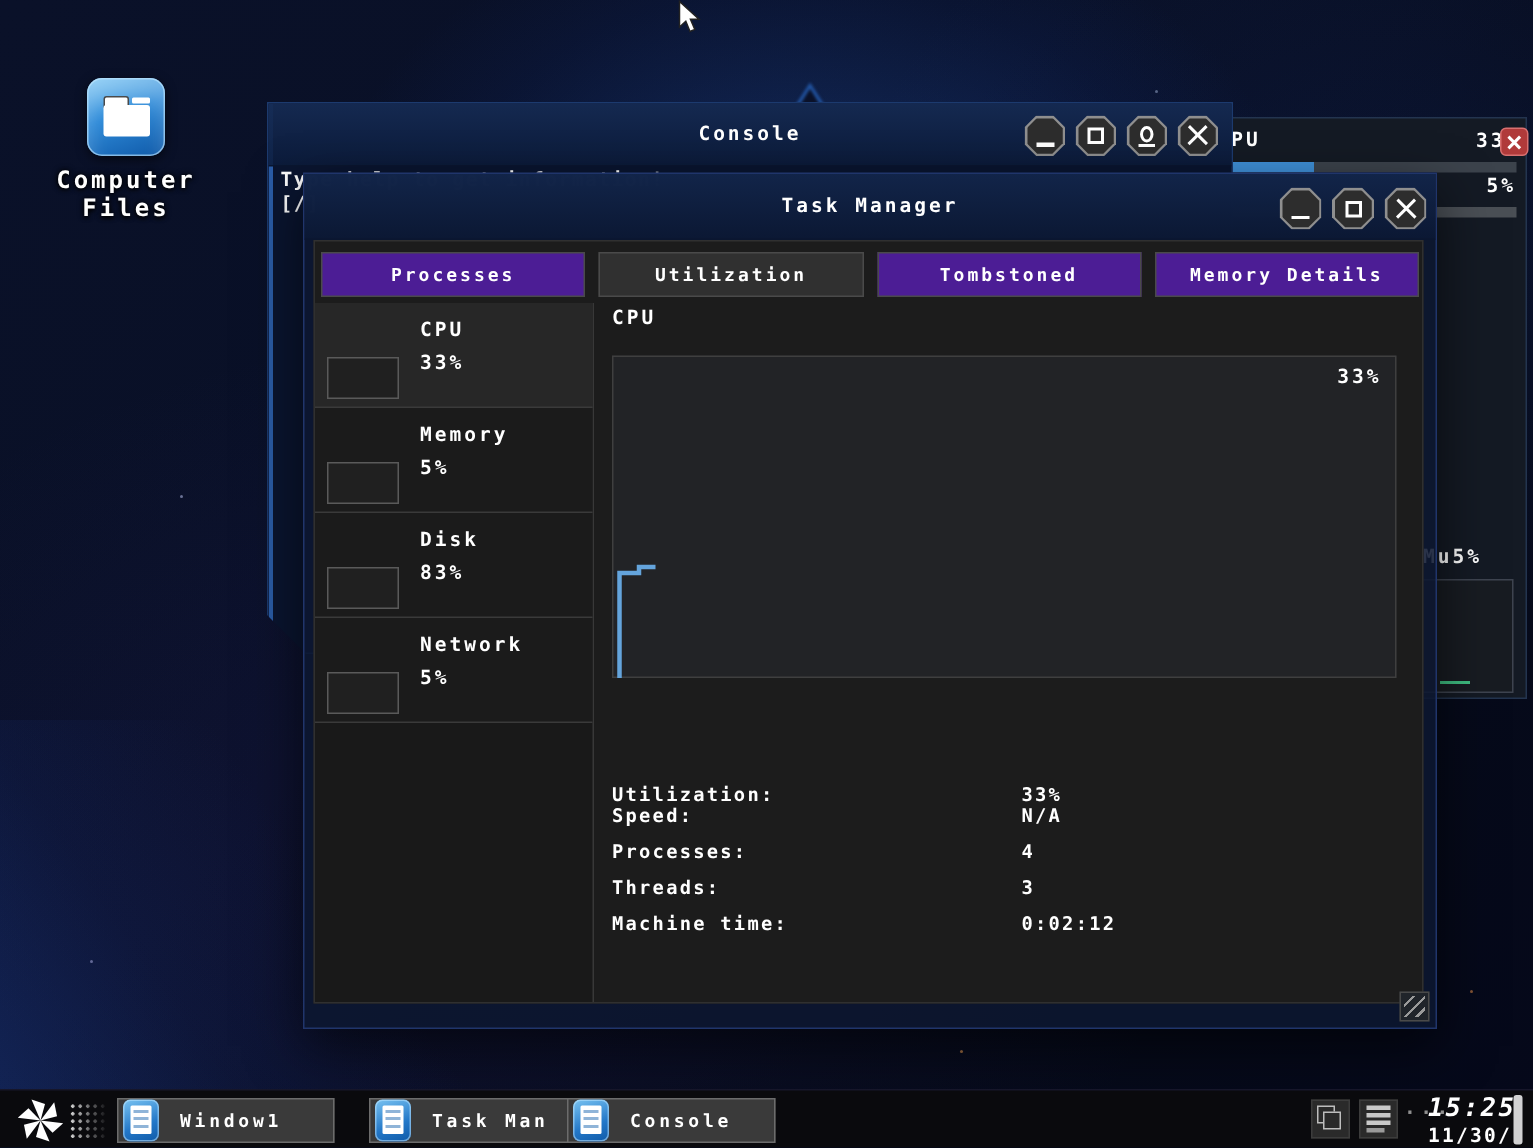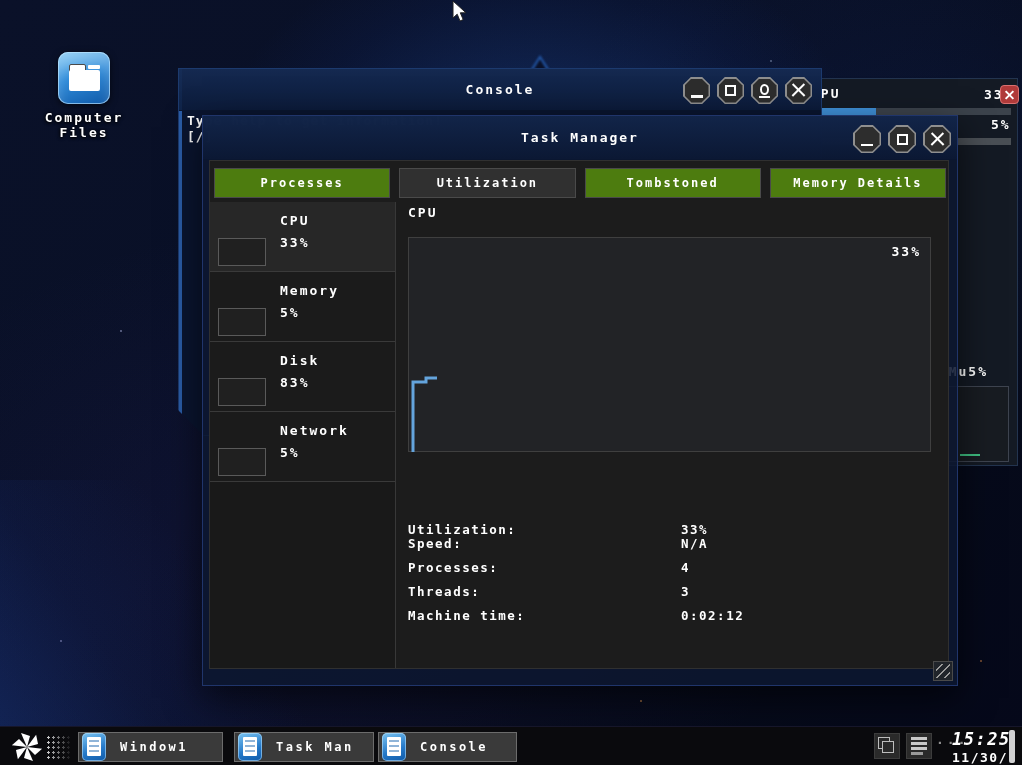--- a/index.html
+++ b/index.html
@@ -30,21 +30,21 @@
   .ui-text { color:#fff; font-weight:bold; letter-spacing:2px; }
 
   
   .desk-icon { position:absolute; width:120px; text-align:center; }
   .folder-badge { width:52px; height:52px; margin:0 auto; border-radius:10px; position:relative;
     background:linear-gradient(160deg,#79c6f5 0%, #2e8ad8 45%, #0f59a8 100%);
     box-shadow: inset 0 0 0 1px rgba(190,230,255,.65), inset 0 14px 14px rgba(255,255,255,.25), 0 2px 7px rgba(0,0,0,.6); }
   .folder-badge .tab { position:absolute; left:11px; top:12px; width:17px; height:8px; background:#fff; border-radius:2px 2px 0 0; }
   .folder-badge .bodyp { position:absolute; left:11px; top:18px; width:31px; height:21px; background:#fff; border-radius:2px; }
   .folder-badge .slot { position:absolute; left:30px; top:13px; width:12px; height:4px; background:#fff; border-radius:1px; }
-  .desk-icon .lbl { margin-top:6px; font-size:13px; color:#fff; font-weight:bold; letter-spacing:2px; text-shadow:0 1px 3px #000, 0 0 4px #000; }
+  .desk-icon .lbl { margin-top:6px; font-size:16px; color:#fff; font-weight:bold; letter-spacing:2px; text-shadow:0 1px 3px #000, 0 0 4px #000; }
 
   
   .titlebar { position:absolute; left:0; top:0; right:0; display:flex; align-items:center; justify-content:center;
     background:linear-gradient(rgba(21,42,82,0.95), rgba(12,28,60,0.88)); border-bottom:1px solid #0a1630; }
   .title-text { font-size:13px; }
   .octo { position:absolute; width:27px; height:27px;
     clip-path:polygon(29% 0,71% 0,100% 29%,100% 71%,71% 100%,29% 100%,0 71%,0 29%);
     background:#8f8f8f; cursor:pointer; }
   .octo-in { position:absolute; inset:1.5px; clip-path:polygon(29% 0,71% 0,100% 29%,100% 71%,71% 100%,29% 100%,0 71%,0 29%);
     background:#2d2d2d; display:flex; align-items:center; justify-content:center; }
@@ -77,21 +77,21 @@
   #console-win .titlebar { height:42px; }
   .con-line { position:absolute; left:8px; color:#fff; font-weight:bold; font-size:13px; letter-spacing:1px; white-space:pre; }
 
   
   #tm { position:absolute; left:202px; top:115px; width:756px; height:571px; z-index:4;
     background:rgba(12,23,48,0.88); border:1px solid #20356b; box-shadow:0 12px 34px rgba(0,0,0,.6); }
   #tm .titlebar { height:44px; background:linear-gradient(rgba(18,37,74,0.96), rgba(11,24,52,0.92)); }
   #tm-content { position:absolute; left:6px; top:44px; width:740px; height:509px; background:#1c1c1c; border:1px solid #303030; }
 
   .tabs { position:absolute; left:4px; top:7px; width:732px; height:30px; display:flex; gap:9px; }
-  .tab { flex:1 1 0; background:#4d7c0f; border:1px solid #4a4a4a; color:#fff; display:flex; align-items:center; justify-content:center;
+  .tab { flex:1 1 0; background:#4c1d95; border:1px solid #4a4a4a; color:#fff; display:flex; align-items:center; justify-content:center;
     font-size:12px; font-weight:bold; letter-spacing:2px; cursor:pointer; }
   .tab.active { background:#303030; }
 
   #tm-sidebar { position:absolute; left:0; top:41px; width:186px; bottom:0; background:#191919; border-right:1px solid #383838; }
   .side-item { position:relative; height:70px; border-bottom:1px solid #3a3a3a; background:#1b1b1b; cursor:pointer; }
   .side-item.selected { background:#272727; }
   .side-item .thumb { position:absolute; left:8px; top:36px; width:48px; height:28px; background:#202020; border:1px solid #5a5a5a; }
   .side-item .nm { position:absolute; left:70px; top:11px; font-size:13px; color:#fff; font-weight:bold; letter-spacing:2px; }
   .side-item .vl { position:absolute; left:70px; top:33px; font-size:13px; color:#fff; font-weight:bold; letter-spacing:2px; }
 
@@ -317,21 +317,21 @@
         background-image:radial-gradient(#ffffff 1px, transparent 1.3px); background-size:5px 5px;
         -webkit-mask-image:linear-gradient(to right, rgba(0,0,0,.85), rgba(0,0,0,0));
         mask-image:linear-gradient(to right, rgba(0,0,0,.85), rgba(0,0,0,0));"></div>
 
     <div class="task-btn" style="left:78px; width:145px;">
       <div class="doc">
           <div class="page"></div>
         </div>
       <span class="tlabel">Window1</span>
     </div>
-    <div class="task-btn" style="left:234px; width:140px;">
+    <div class="task-btn" style="left:246px; width:140px;">
       <div class="doc">
           <div class="page"></div>
         </div>
       <span class="tlabel">Task Man</span>
     </div>
     <div class="task-btn" style="left:378px; width:139px;">
       <div class="doc">
           <div class="page"></div>
         </div>
       <span class="tlabel">Console</span>

